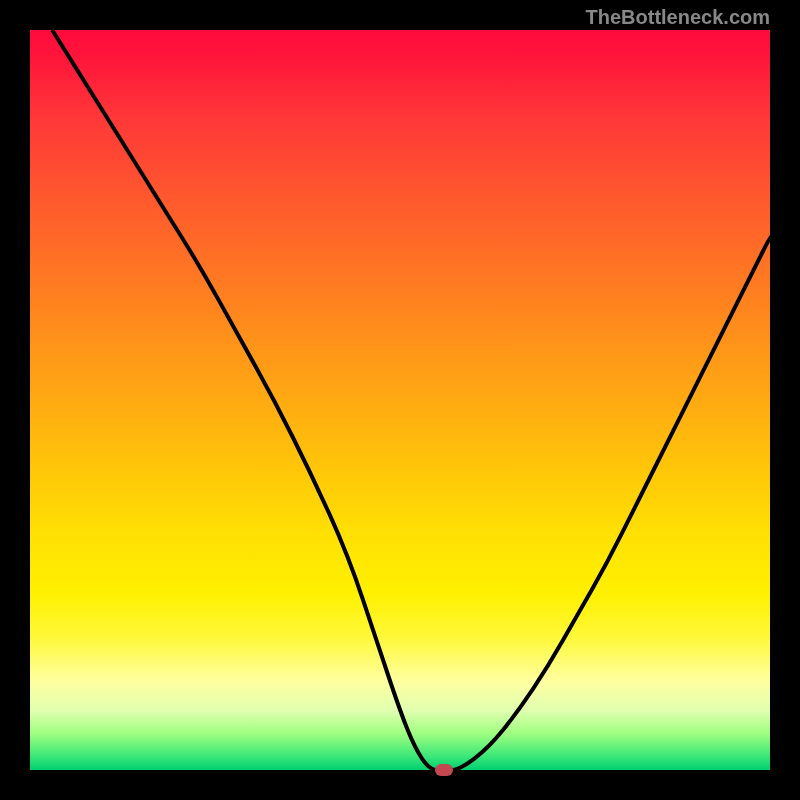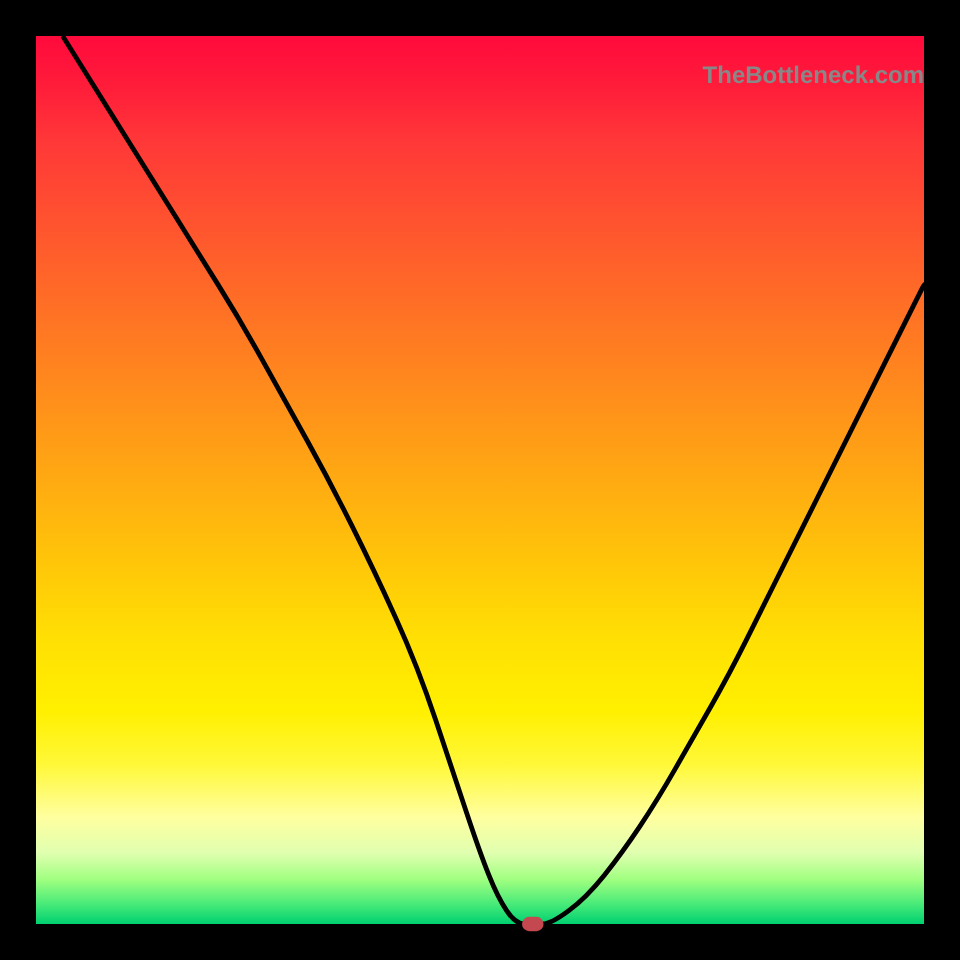--- a/index.html
+++ b/index.html
@@ -49,21 +49,20 @@
     }
     .watermark {
       position: absolute;
       top: 6px;
       right: 30px;
       font-family: Arial, sans-serif;
       font-size: 20px;
       font-weight: bold;
       color: #888;
       z-index: 10;
-      margin-top: 46px;
     }
     .curve-svg {
       position: absolute;
       top: 30px;
       left: 30px;
       width: 740px;
       height: 740px;
       z-index: 5;
     }
     .marker {

